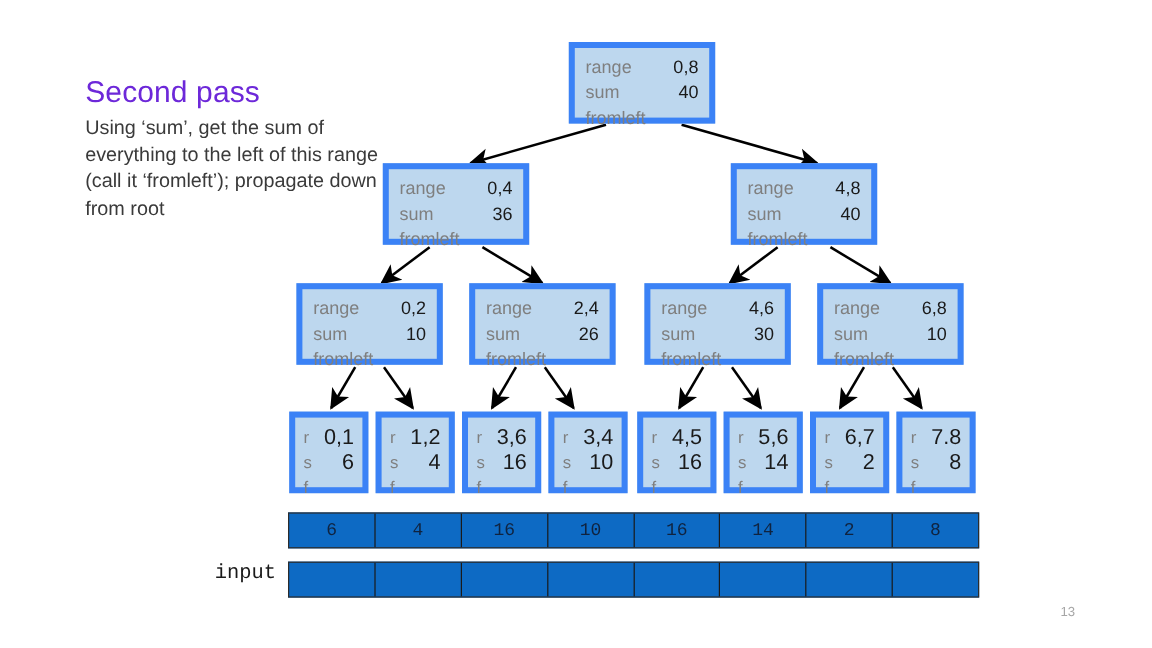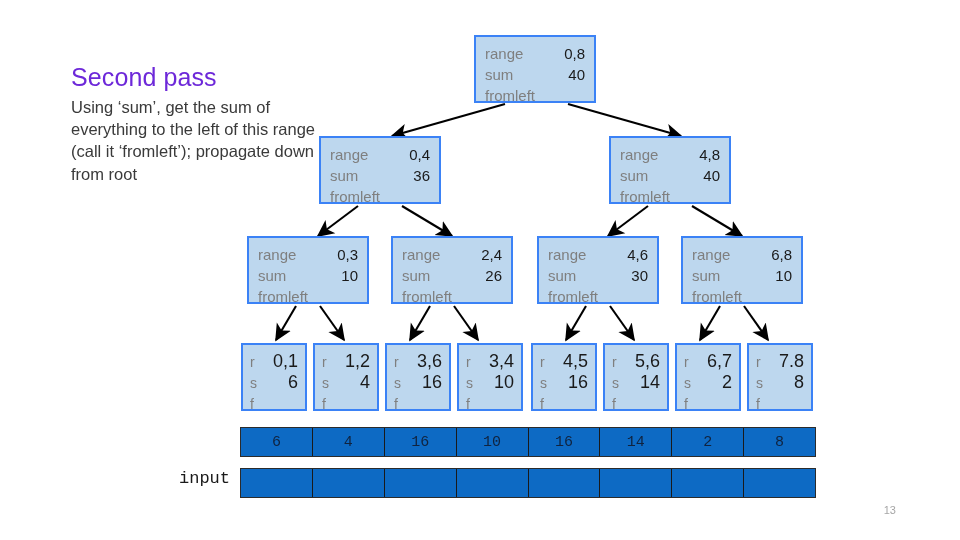--- a/index.html
+++ b/index.html
@@ -16,21 +16,21 @@
     line-height:30px;
   }
   .body-text{
     position:absolute;left:71px;top:96px;width:252px;
     font-size:16.5px;color:#3a3a3a;line-height:22.2px;
   }
 
   
   .node{
     position:absolute;box-sizing:border-box;
-    background:#bdd7ee;border:2px solid #3b82f6;
+    background:#bdd7ee;border:5px solid #3b82f6;
     padding:6px 9px 0 9px;
   }
   .node .row{
     position:relative;height:21px;line-height:21px;white-space:nowrap;
   }
   .node .lbl{color:#7f7f7f;font-size:15px;}
   .node .val{position:absolute;right:0;top:0;color:#1a1a1a;font-size:15px;text-align:center;}
   .node.lvl0,.node.lvl1,.node.lvl2{width:122px;height:68px;}
 
   
@@ -142,21 +142,21 @@
     </div>
     <div class="row">
       <span class="lbl">fromleft</span>
       <span class="val"></span>
     </div>
   </div>
 
   <div class="node lvl2" style="left:247px;top:236px;">
     <div class="row">
       <span class="lbl">range</span>
-      <span class="val">0,3</span>
+      <span class="val">0,2</span>
     </div>
     <div class="row">
       <span class="lbl">sum</span>
       <span class="val">10</span>
     </div>
     <div class="row">
       <span class="lbl">fromleft</span>
       <span class="val"></span>
     </div>
   </div>

